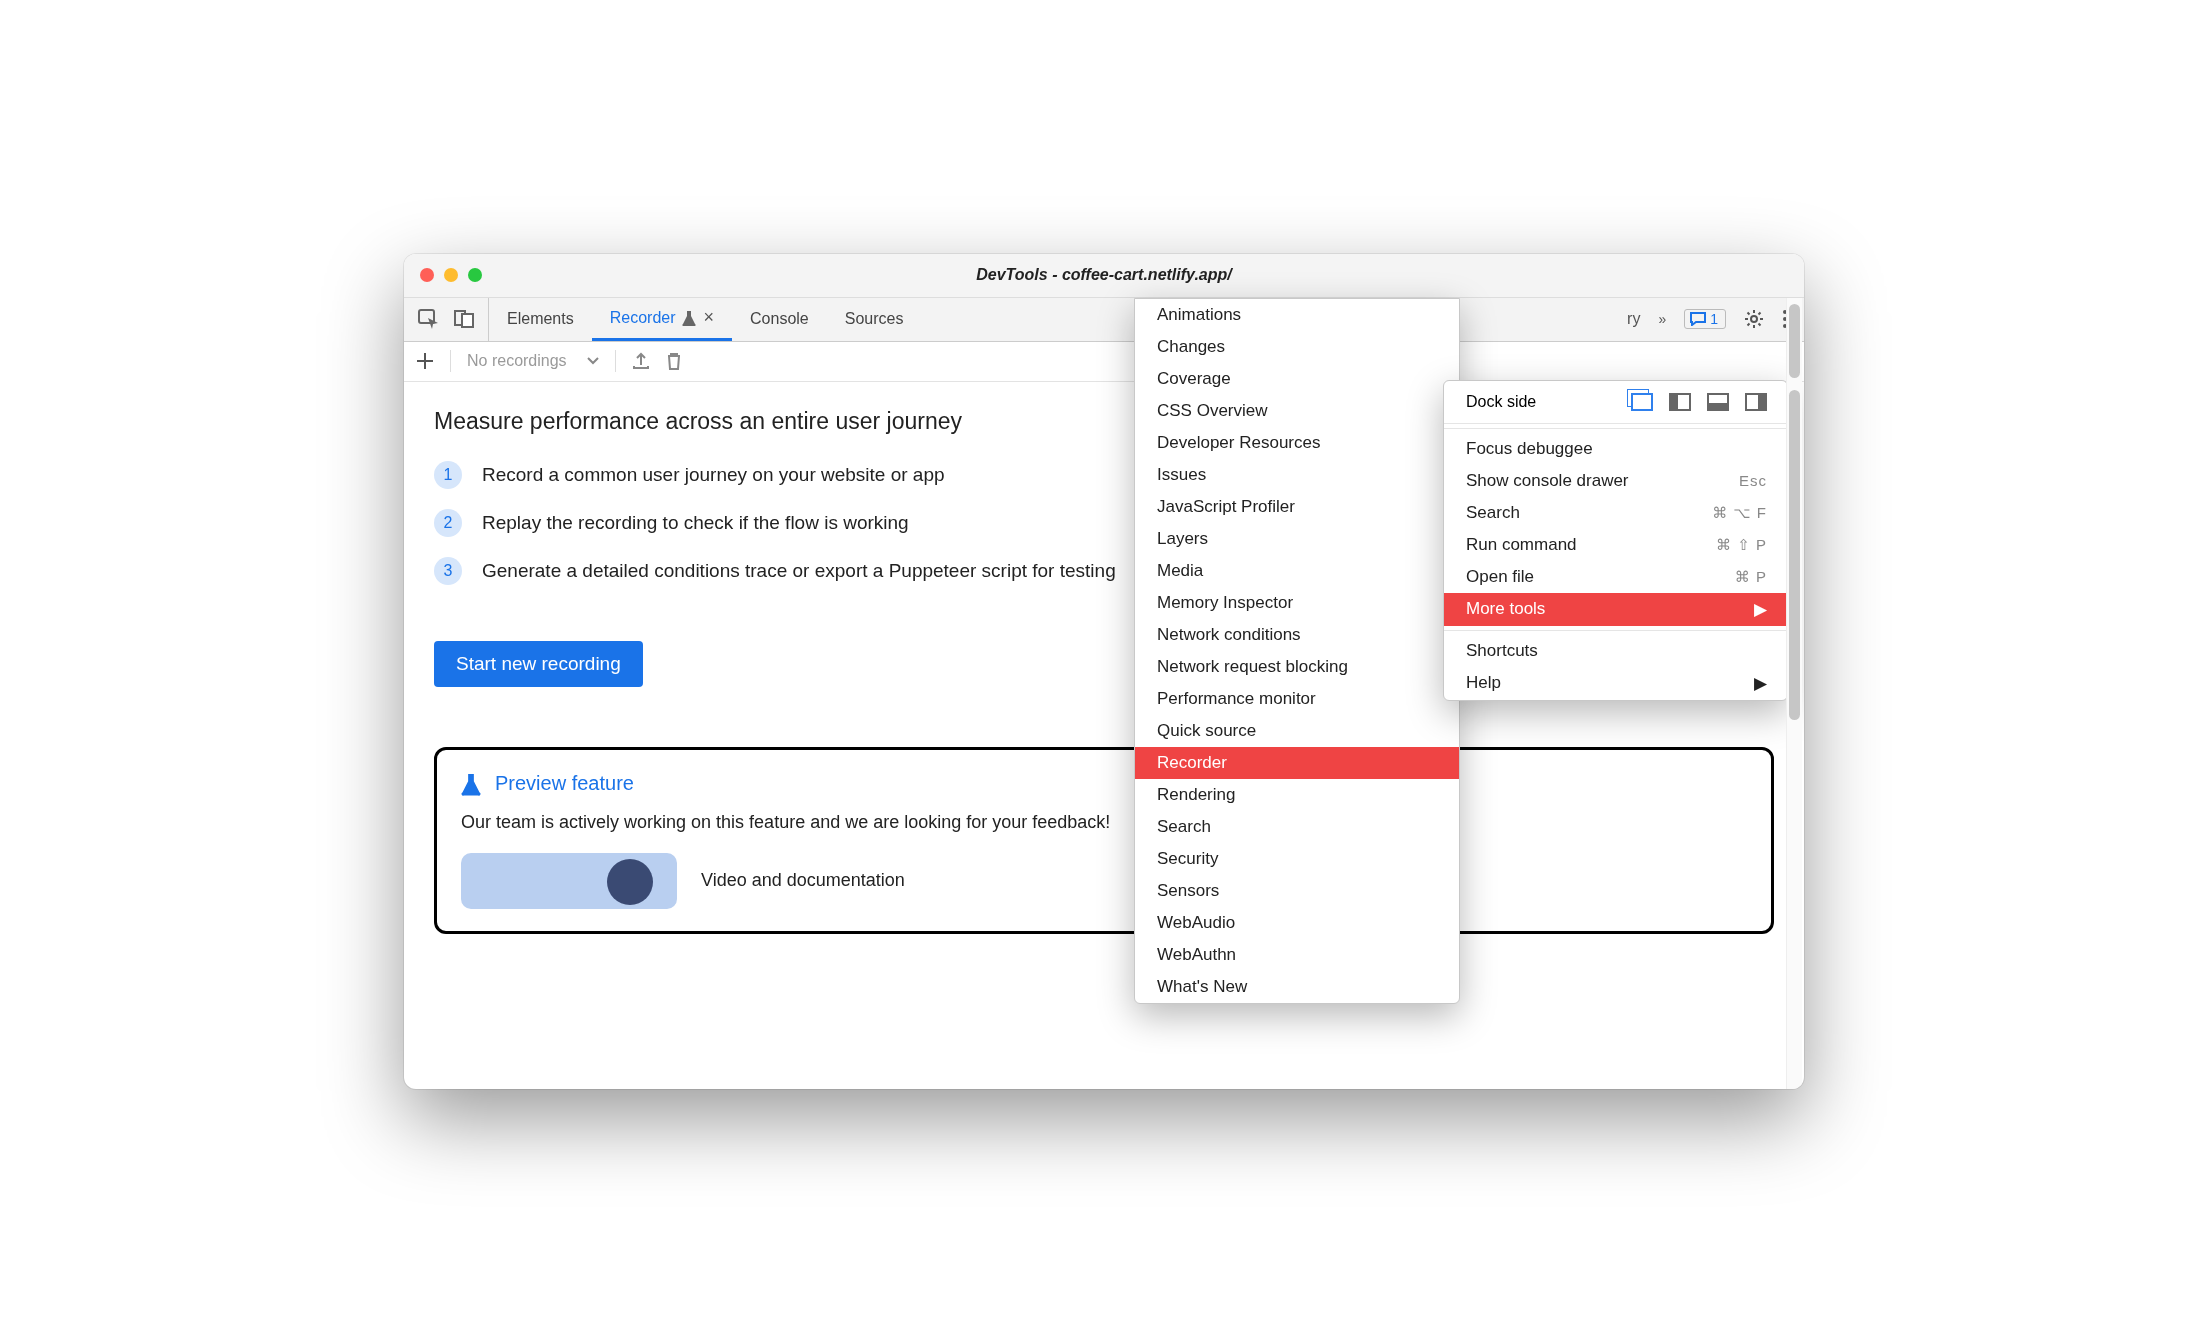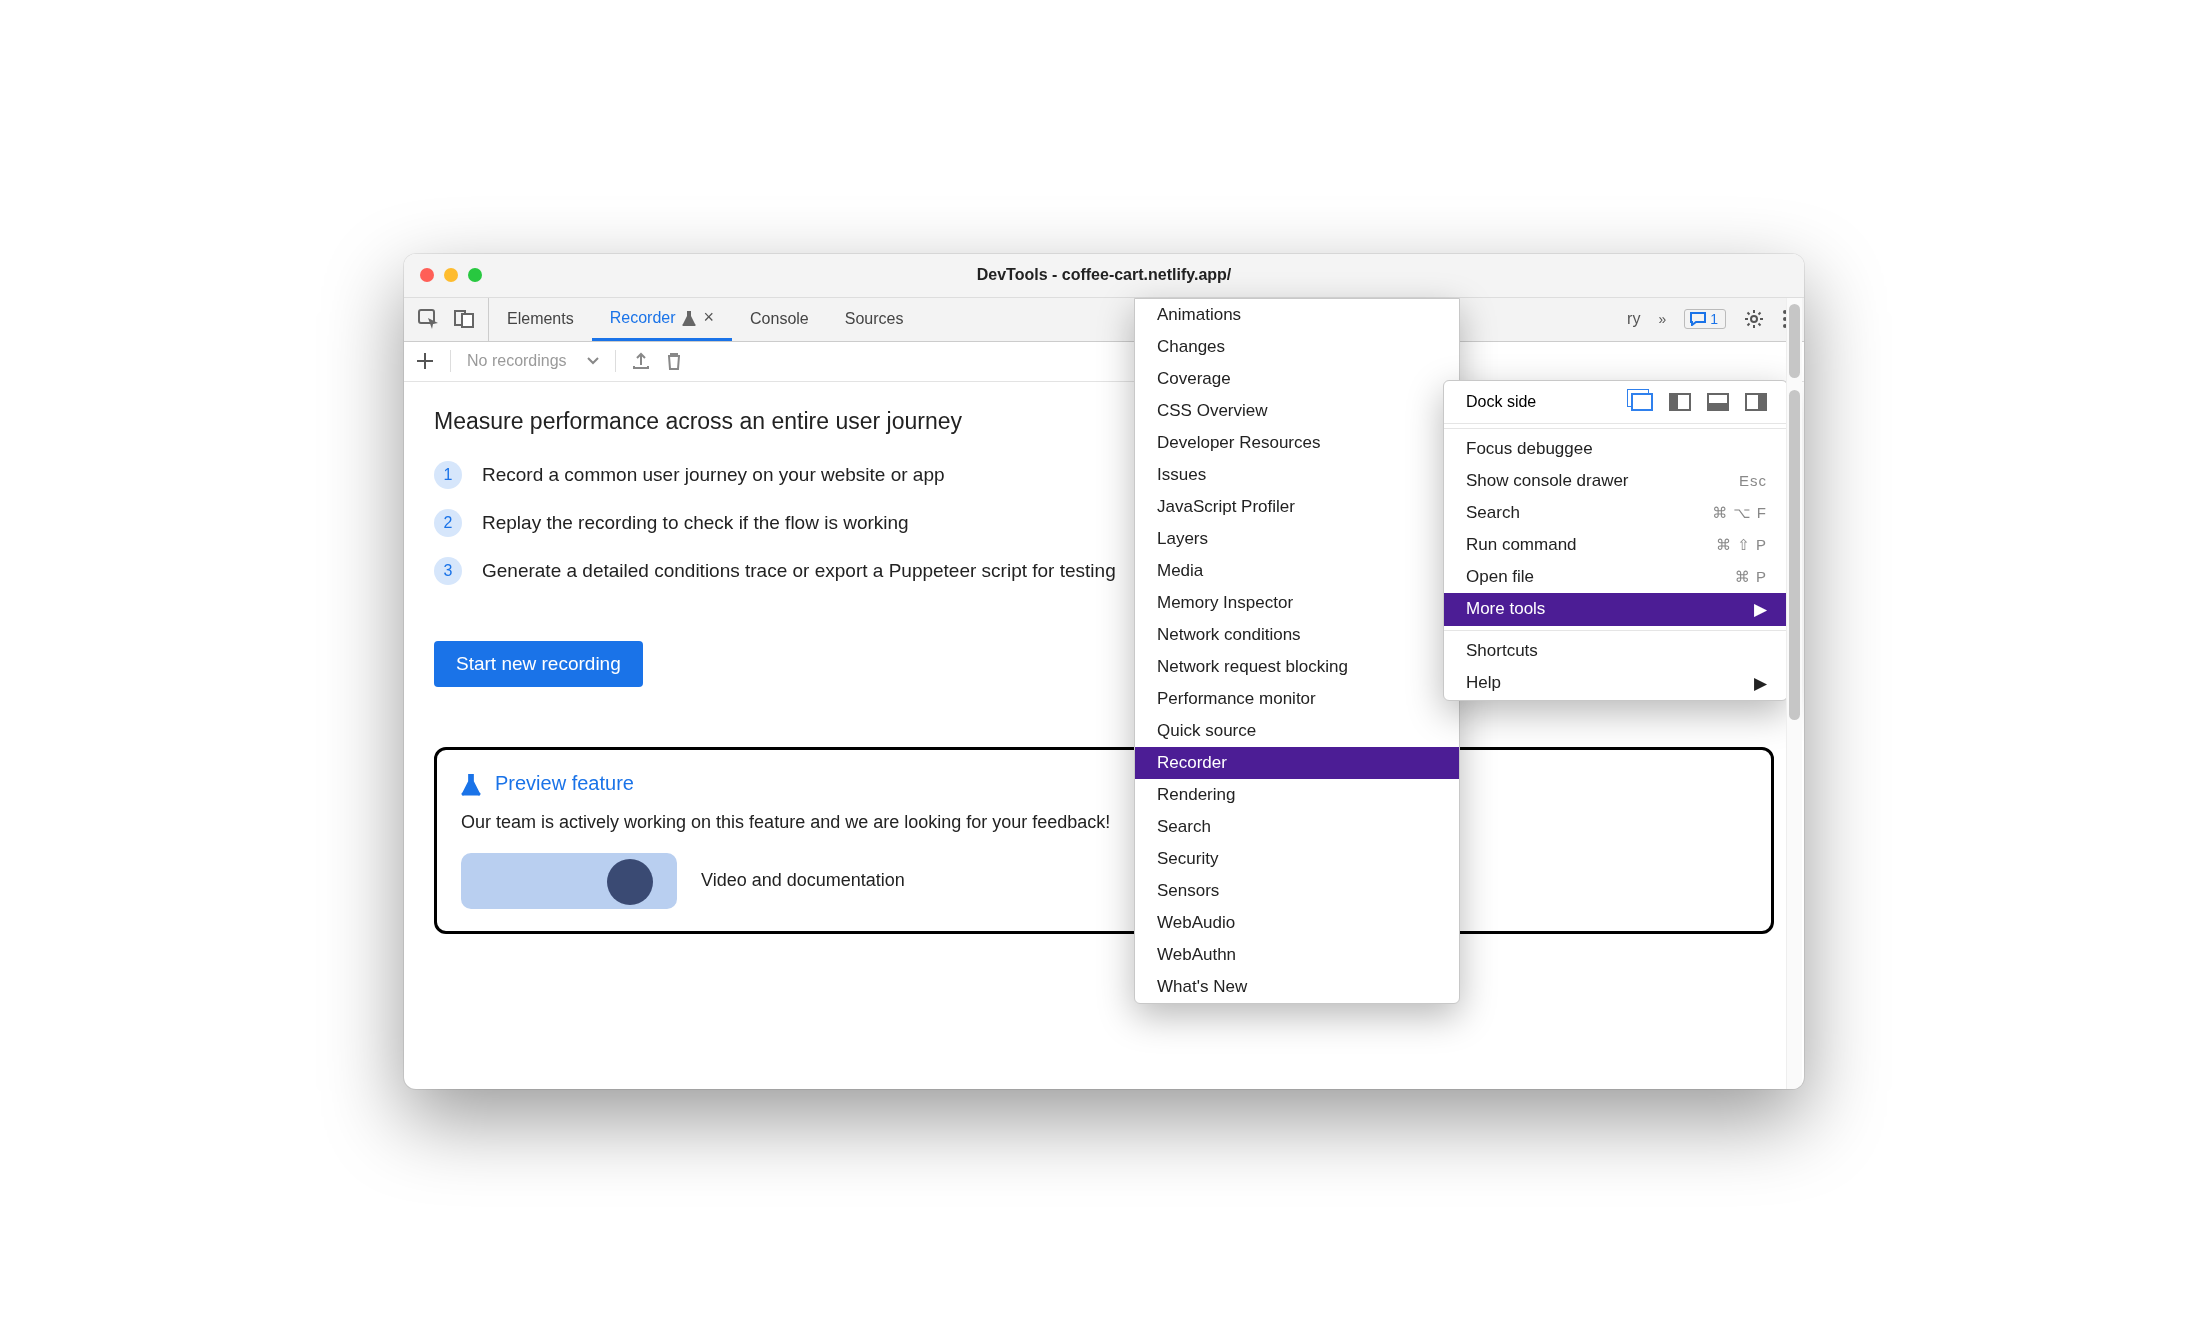--- a/index.html
+++ b/index.html
@@ -18,20 +18,21 @@
   display: flex; flex-direction: column;
   position: relative;
   background: #fff;
 }
 .titlebar {
   height: 44px;
   background: #f4f4f4;
   border-bottom: 1px solid #ddd;
   display: flex; align-items: center;
   position: relative;
+  font-style: italic;
 }
 .traffic { display: flex; gap: 10px; padding-left: 16px; }
 .dot { width: 14px; height: 14px; border-radius: 50%; }
 .dot.red{background:#ff5f57}.dot.yellow{background:#febc2e}.dot.green{background:#28c840}
 .title { position:absolute; left:0; right:0; text-align:center; font-size:16px; font-weight:600; color:#222; pointer-events:none;}
 .tabbar {
   height: 44px; display:flex; align-items:stretch; background:#f3f3f3; border-bottom:1px solid #ccc; font-size:16px; color:#444;
 }
 .tablead { display:flex; align-items:center; gap:14px; padding:0 14px; border-right:1px solid #ccc;}
 .tabs { display:flex; align-items:stretch;}
@@ -59,21 +60,21 @@
 
 .menu {
   position:absolute;
   background:#fff;
   border:1px solid #c8c8c8;
   border-radius:6px;
   box-shadow:0 12px 36px rgba(0,0,0,0.28);
   z-index:40;
 }
 .menu-item { display:flex; align-items:center; justify-content:space-between; padding:6px 20px 6px 22px; font-size:17px; color:#222; cursor:pointer; white-space:nowrap;}
-.menu-item:hover, .menu-item.highlight { background:#4c1d95; color:#fff;}
+.menu-item:hover, .menu-item.highlight { background:#ef4444; color:#fff;}
 .menu-sep { height:1px; background:#e5e5e5; margin:4px 0;}
 .menu.sub { top:44px; left:730px; width:326px; max-height:816px; overflow-y:auto; border-top-left-radius:0; border-top-right-radius:0;}
 .menu.main { top:126px; right:16px; width:345px; }
 .dock-row { display:flex; align-items:center; justify-content:space-between; padding:12px 20px 12px 22px; border-bottom:1px solid #e5e5e5;}
 .dock-icons { display:flex; gap:16px; }
 .dock-ic { width:22px; height:18px; border:2px solid #666; position:relative;}
 .dock-ic.undock{ border-color:#2f80ed; box-shadow: -4px -4px 0 -1px #fff, -4px -4px 0 0 #2f80ed;}
 .dock-ic.left::before, .dock-ic.right::before, .dock-ic.bottom::before{content:"";position:absolute;background:#666;}
 .dock-ic.left::before{left:0;top:0;bottom:0;width:7px;}
 .dock-ic.right::before{right:0;top:0;bottom:0;width:7px;}

